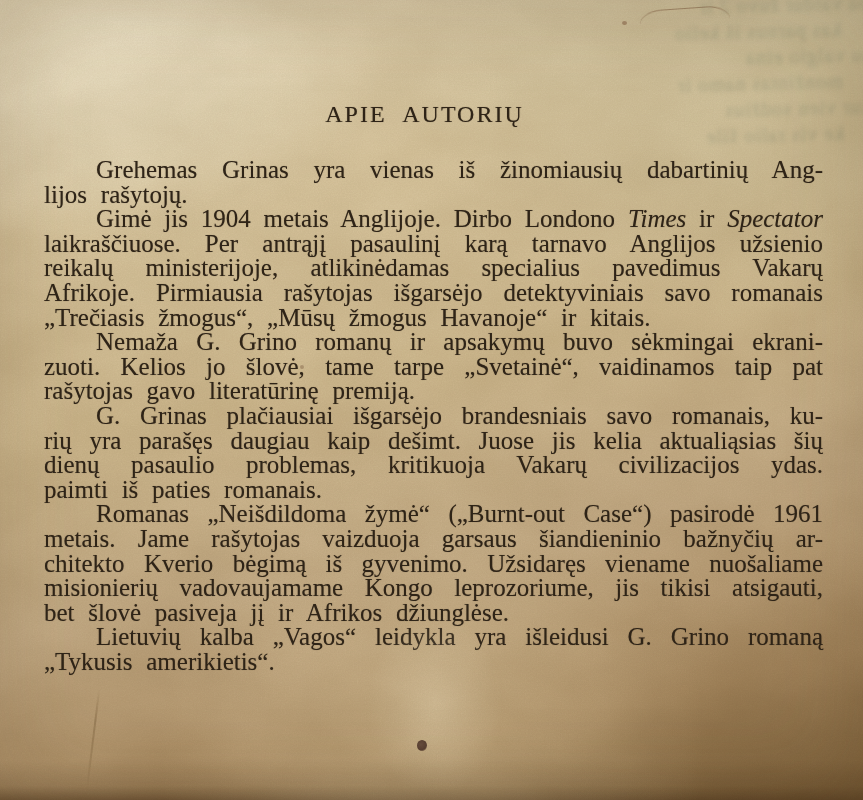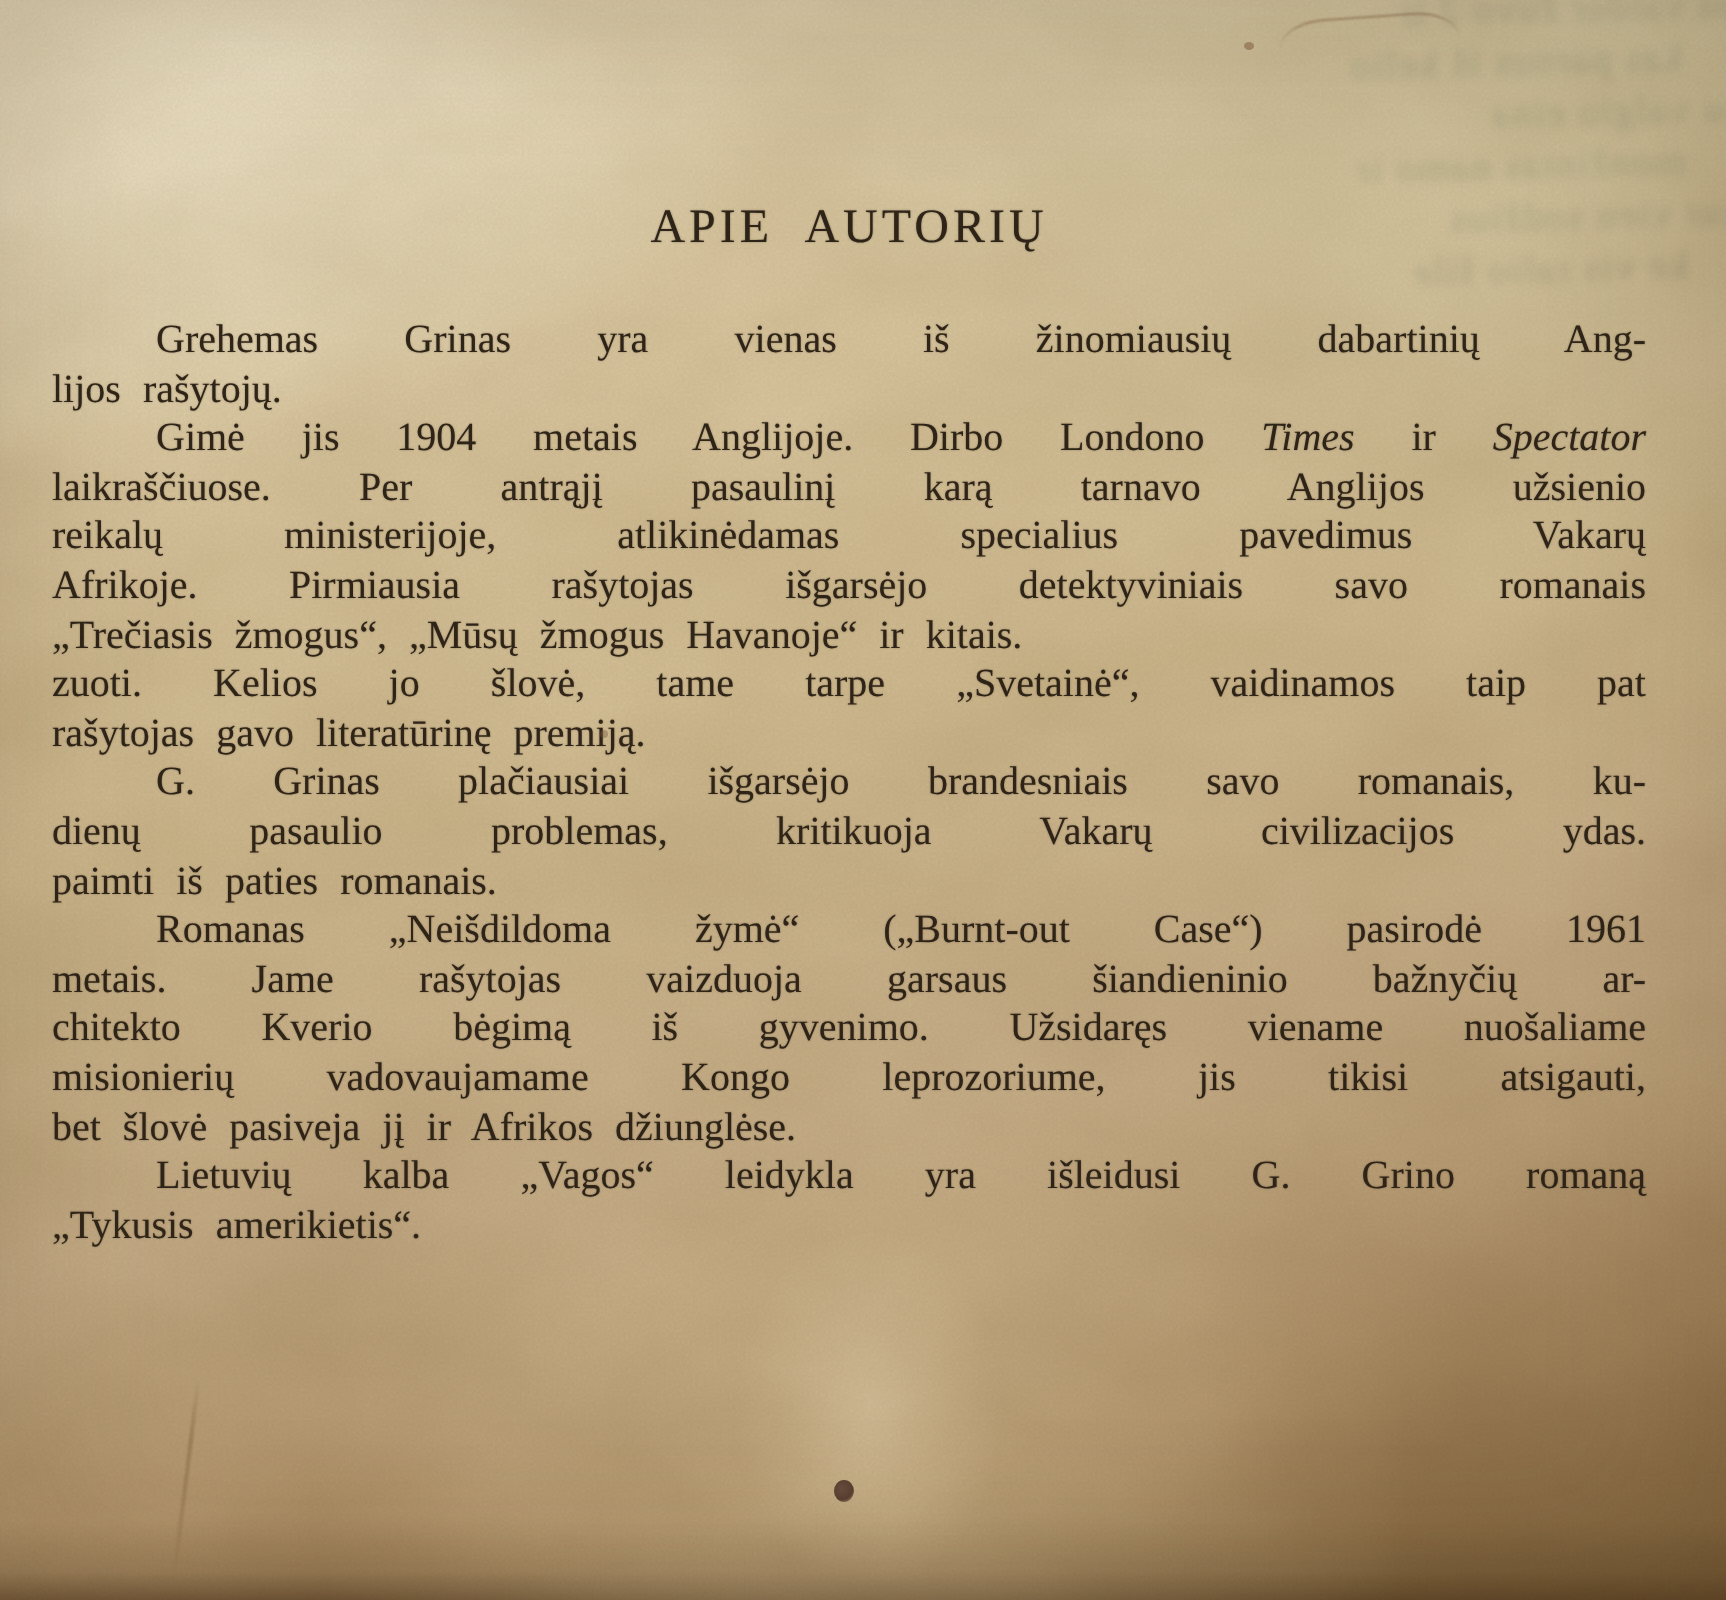--- a/index.html
+++ b/index.html
@@ -33,22 +33,22 @@
   .ghost div:nth-child(even){margin-left:28px;}
 
   .title{
     position:absolute;top:101px;left:0;right:14px;
     text-align:center;
     font-size:24px;letter-spacing:2px;word-spacing:9px;
     color:var(--ink,#32271a);
     text-shadow:0 0 1px rgba(48,38,22,0.45);
   }
   .text{
-    position:absolute;top:158px;left:26px;right:40px;
-    font-size:20px;line-height:24.6px;
+    position:absolute;top:158px;left:44px;right:40px;
+    font-size:25px;line-height:24.6px;
     color:var(--ink,#32271a);
     text-shadow:0 0 1px rgba(48,38,22,0.4);
   }
   .para{margin:0;}
   .line{text-align:justify;text-align-last:justify;}
   .line.first{text-indent:52px;}
   .line.last{text-align-last:left;word-spacing:0.30em;}
   .line em{font-style:italic;}
 
   .speck{position:absolute;border-radius:50%;pointer-events:none;}
@@ -88,25 +88,27 @@
         <div class="line last"><span>lijos rašytojų.</span></div>
       </div>
       <div class="para">
         <div class="line first"><span>Gimė jis 1904 metais Anglijoje. Dirbo Londono </span><em>Times</em><span> ir </span><em>Spectator</em></div>
         <div class="line"><span>laikraščiuose. Per antrąjį pasaulinį karą tarnavo Anglijos užsienio</span></div>
         <div class="line"><span>reikalų ministerijoje, atlikinėdamas specialius pavedimus Vakarų</span></div>
         <div class="line"><span>Afrikoje. Pirmiausia rašytojas išgarsėjo detektyviniais savo romanais</span></div>
         <div class="line last"><span>„Trečiasis žmogus“, „Mūsų žmogus Havanoje“ ir kitais.</span></div>
       </div>
       <div class="para">
+        <div class="line first"><span>Nemaža G. Grino romanų ir apsakymų buvo sėkmingai ekrani-</span></div>
         <div class="line"><span>zuoti. Kelios jo šlovė, tame tarpe „Svetainė“, vaidinamos taip pat</span></div>
         <div class="line last"><span>rašytojas gavo literatūrinę premiją.</span></div>
       </div>
       <div class="para">
         <div class="line first"><span>G. Grinas plačiausiai išgarsėjo brandesniais savo romanais, ku-</span></div>
+        <div class="line"><span>rių yra parašęs daugiau kaip dešimt. Juose jis kelia aktualiąsias šių</span></div>
         <div class="line"><span>dienų pasaulio problemas, kritikuoja Vakarų civilizacijos ydas.</span></div>
         <div class="line last"><span>paimti iš paties romanais.</span></div>
       </div>
       <div class="para">
         <div class="line first"><span>Romanas „Neišdildoma žymė“ („Burnt-out Case“) pasirodė 1961</span></div>
         <div class="line"><span>metais. Jame rašytojas vaizduoja garsaus šiandieninio bažnyčių ar-</span></div>
         <div class="line"><span>chitekto Kverio bėgimą iš gyvenimo. Užsidaręs viename nuošaliame</span></div>
         <div class="line"><span>misionierių vadovaujamame Kongo leprozoriume, jis tikisi atsigauti,</span></div>
         <div class="line last"><span>bet šlovė pasiveja jį ir Afrikos džiunglėse.</span></div>
       </div>

